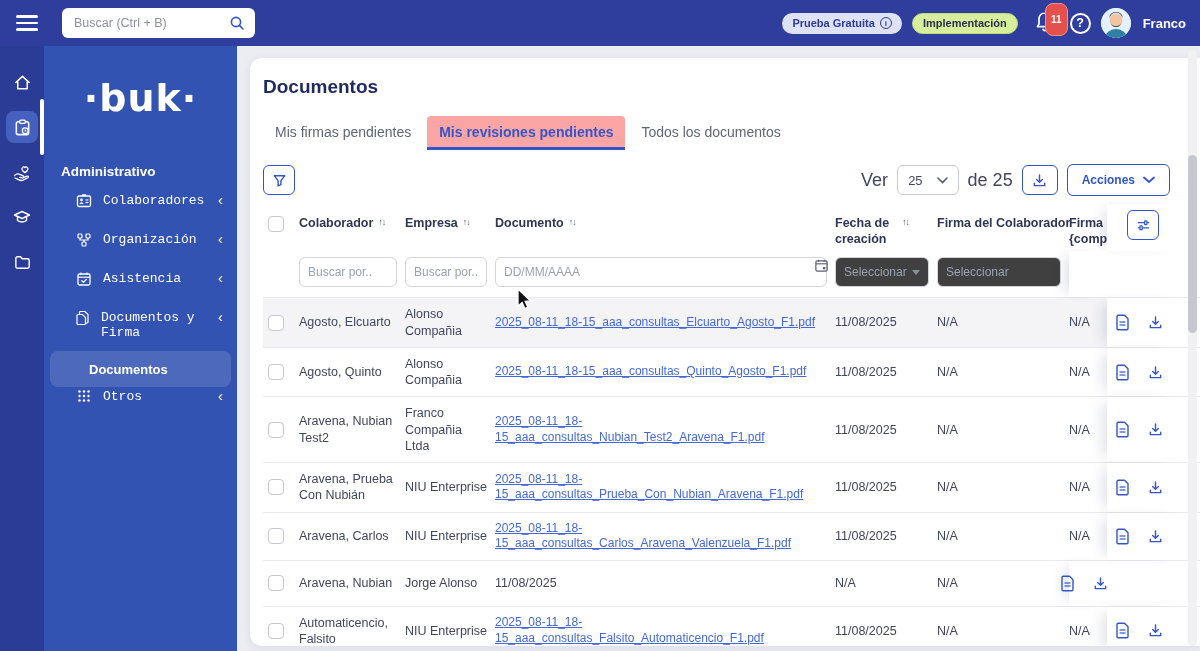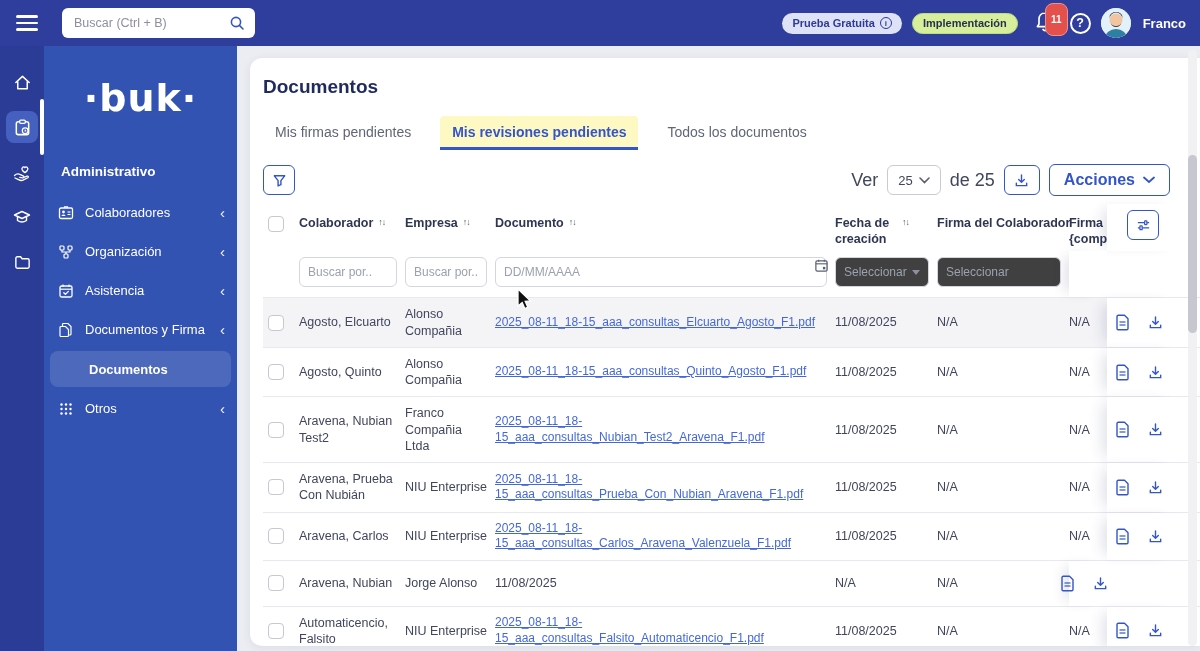--- a/index.html
+++ b/index.html
@@ -28,38 +28,38 @@
   .rail { position:absolute; left:0; top:46px; width:44px; height:605px; background:#2B3C96; z-index:40; display:flex; flex-direction:column; align-items:center; padding-top:20px; gap:9px; }
   .rail-item { width:32px; height:32px; border-radius:8px; display:flex; align-items:center; justify-content:center; position:relative; cursor:pointer; }
   .rail-item.active { background:#4560BE; }
   .rail-item.active::after { content:""; position:absolute; right:-6px; top:-12px; width:4px; height:56px; background:#fff; border-radius:2px; }
   .rail-item + .rail-item { margin-top:4px; }
 
   
   .sidebar { position:absolute; left:44px; top:46px; width:193px; height:605px; background:#3353B2; z-index:39; color:#fff; }
   .logo { text-align:center; margin-top:30px; font-size:38px; font-weight:bold; letter-spacing:1px; font-family:"DejaVu Sans", sans-serif; }
   .section-label { margin:44px 0 14px 17px; font-size:13.5px; font-weight:bold; }
-  .nav-item { display:flex; align-items:center; height:39px; padding:0 12px 0 13px; font-size:13px; cursor:pointer; }
+  .nav-item { display:flex; height:39px; padding:0 12px 0 31px; font-size:13px; cursor:pointer;font-family:Liberation Mono, monospace; }
   .nav-item .nav-ic { width:17px; display:flex; justify-content:center; margin-right:11px; }
   .nav-item .chev { margin-left:auto; font-size:15px; opacity:.95; }
   .nav-sub { margin:2px 6px 2px 6px; height:36px; border-radius:8px; background:rgba(255,255,255,0.13); display:flex; align-items:center; padding-left:39px; font-size:13px; font-weight:bold; cursor:pointer; }
 
   
   .card { position:absolute; left:250px; top:58px; width:950px; height:588px; background:#fff; border-radius:12px 0 0 12px; box-shadow:0 2px 10px rgba(30,40,90,0.08); padding:18px 0 0 13px; overflow:hidden; }
   .page-title { font-size:19px; font-weight:bold; color:#1F2A5E; margin-bottom:18px; }
-  .tabs { display:flex; gap:17px; height:34px; margin-bottom:14px; }
+  .tabs { display:flex; gap:4px; height:34px; margin-bottom:14px; }
   .tab { padding:8px 12px; font-size:14px; color:#5f6675; cursor:pointer; white-space:nowrap; border-radius:4px 4px 0 0; }
-  .tab.active { color:#3355C8; font-weight:bold; background:#fef9c3; border-bottom:3px solid #3355C8; }
+  .tab.active { color:#3355C8; font-weight:bold; background:#fca5a5; border-bottom:3px solid #3355C8; }
 
   .toolbar { display:flex; align-items:center; height:32px; margin-bottom:8px; padding-right:30px; }
   .icon-btn { width:32px; height:30px; border:1px solid #3355C8; border-radius:6px; background:#fff; display:flex; align-items:center; justify-content:center; cursor:pointer; }
   .toolbar-right { margin-left:auto; display:flex; align-items:center; gap:9px; }
   .small-label { font-size:18px; color:#40465d; }
-  .select-box { height:30px; border:1px solid #c9cbd4; border-radius:6px; background:#fff; display:flex; align-items:center; gap:6px; padding:0 10px; font-size:13px; color:#40465d; cursor:pointer; }
-  .btn-outline { height:32px; border:1px solid #3355C8; border-radius:6px; background:#fff; color:#3355C8; font-size:16px; font-weight:bold; display:flex; align-items:center; gap:8px; padding:0 14px; cursor:pointer; }
+  .select-box { height:30px; border:1px solid #c9cbd4; border-radius:6px; background:#fff; display:flex; align-items:center; gap:14px; padding:0 10px; font-size:13px; color:#40465d; cursor:pointer; }
+  .btn-outline { height:32px; border:1px solid #3355C8; border-radius:6px; background:#fff; color:#3355C8; font-size:12px; font-weight:bold; display:flex; align-items:center; gap:8px; padding:0 14px; cursor:pointer; }
 
   
   .grid { display:grid; grid-template-columns:36px 106px 90px 340px 102px 132px 38px 72px; }
   .th { font-size:12.5px; font-weight:bold; color:#2e3654; padding:12px 8px 4px 0; display:flex; align-items:flex-start; gap:5px; line-height:1.25; }
   .sort { font-size:9px; color:#5a6070; letter-spacing:-1px; margin-top:1px; }
   .filter-row .fcell { padding:6px 8px 10px 0; }
   .f-input { width:100%; height:30px; border:1px solid #d4d6de; border-radius:6px; font-size:12px; color:#333; padding:0 8px; outline:none; font-family:"Liberation Sans", sans-serif; }
   .f-input::placeholder { color:#9ba1af; }
   .f-select { height:30px; border:1px solid #d4d6de; border-radius:6px; background:#404040; display:flex; align-items:center; font-size:12px; color:#9ba1af; padding:0 8px; overflow:hidden; white-space:nowrap; cursor:pointer; }
   .f-select .caret { margin-left:auto; width:0; height:0; border-left:4px solid transparent; border-right:4px solid transparent; border-top:5px solid #8b90a0; }

